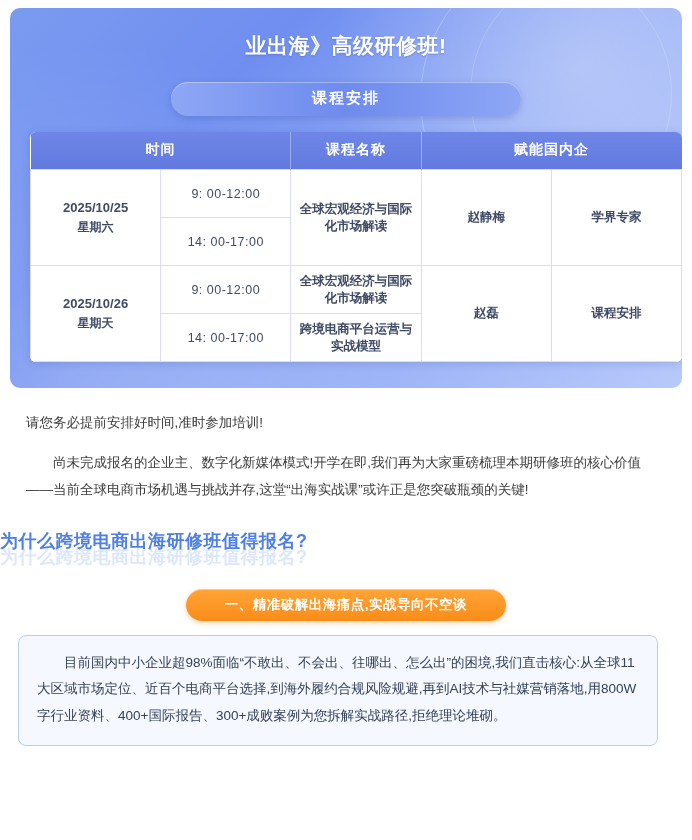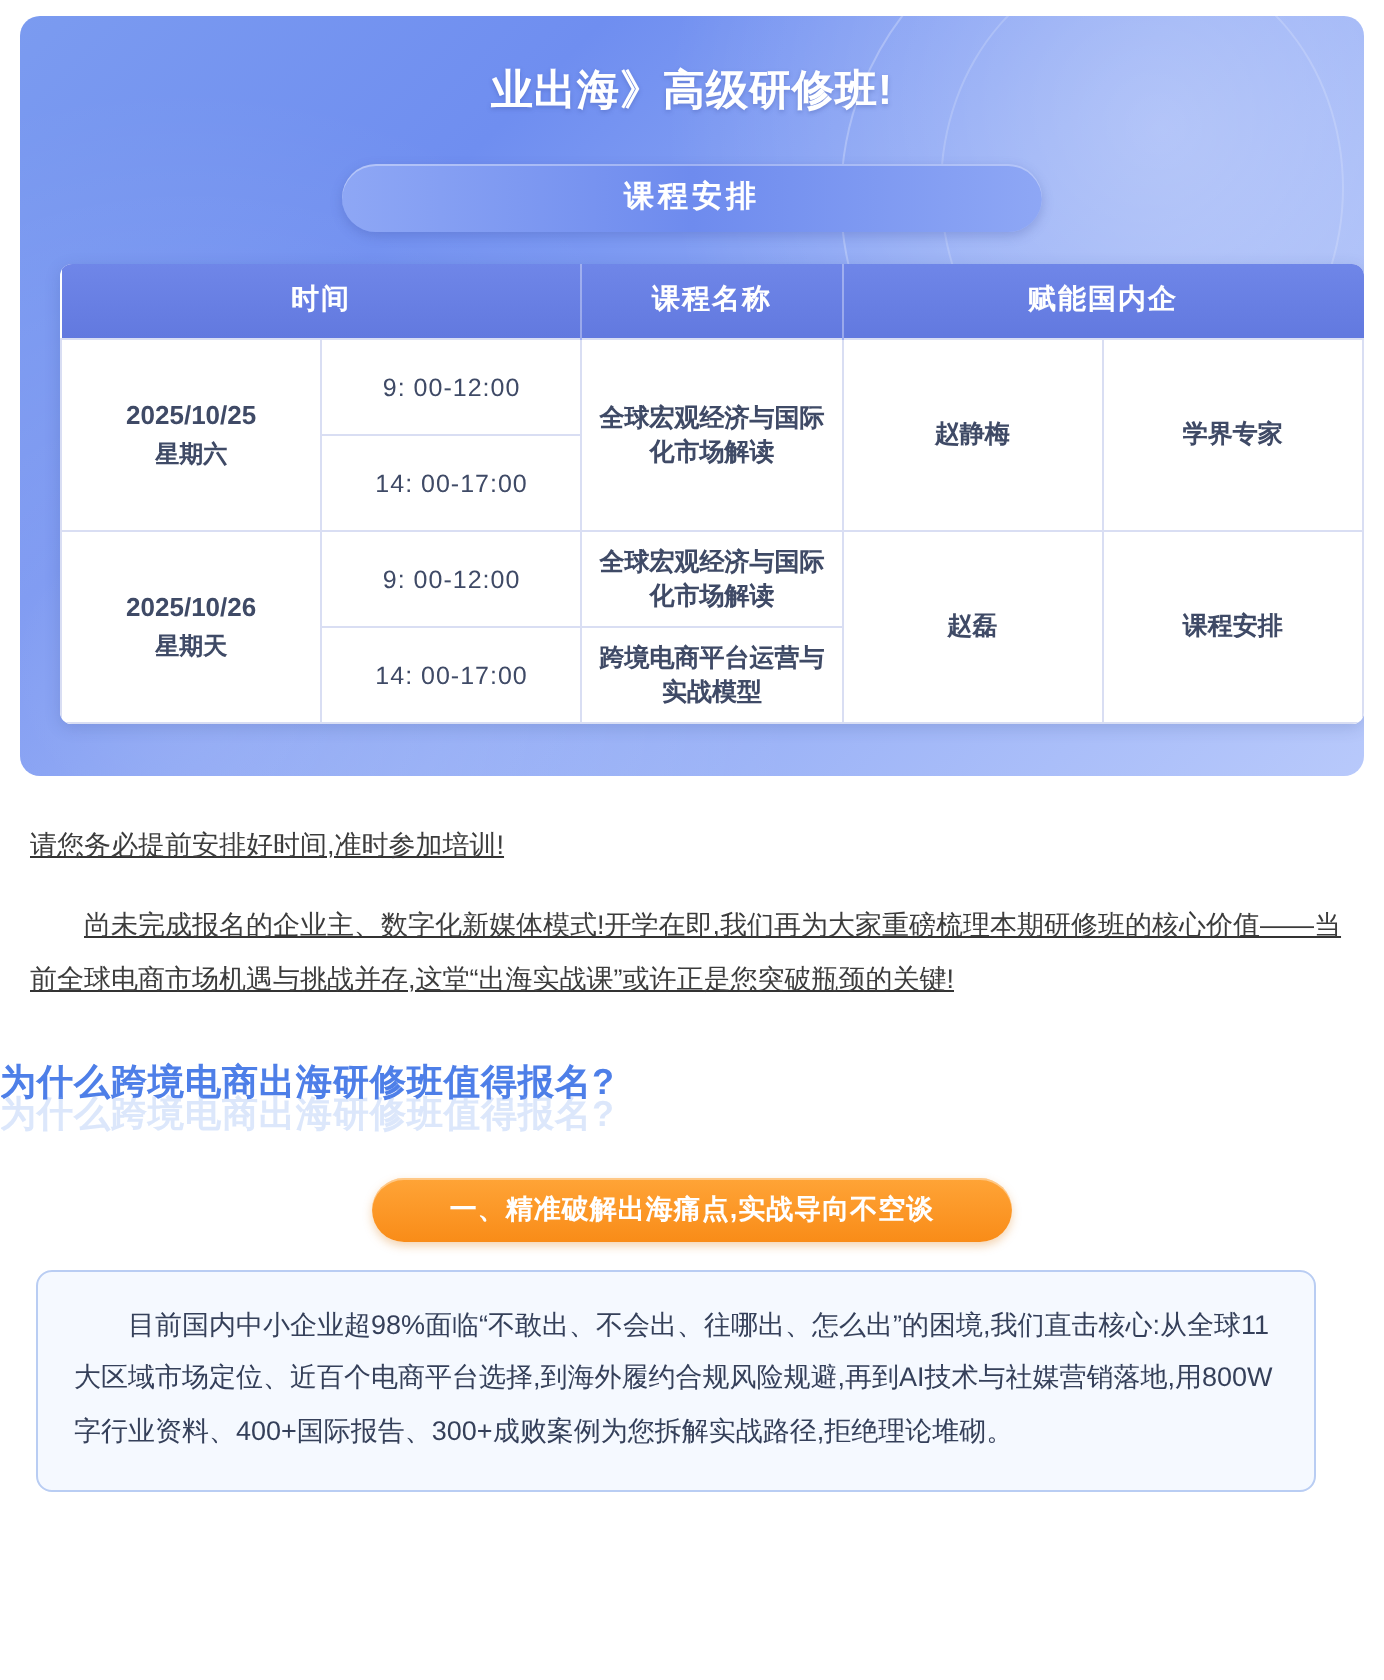--- a/index.html
+++ b/index.html
@@ -152,23 +152,22 @@
   td.type-cell {
     color: #3a4358;
     font-size: 12.5px;
     font-weight: bold;
     width: 98px;
   }
   .date-line2 { font-size: 12px; display: block; }
 
   
   .body-block {
-    padding: 0 15px;
+    padding: 0 26px;
     margin-top: 22px;
-    text-decoration: underline;
   }
   .para {
     font-size: 13.5px;
     line-height: 1.95;
     color: #3c3c3c;
     margin: 0 0 14px 0;
   }
   .para.indent { text-indent: 2em; }
 
   

